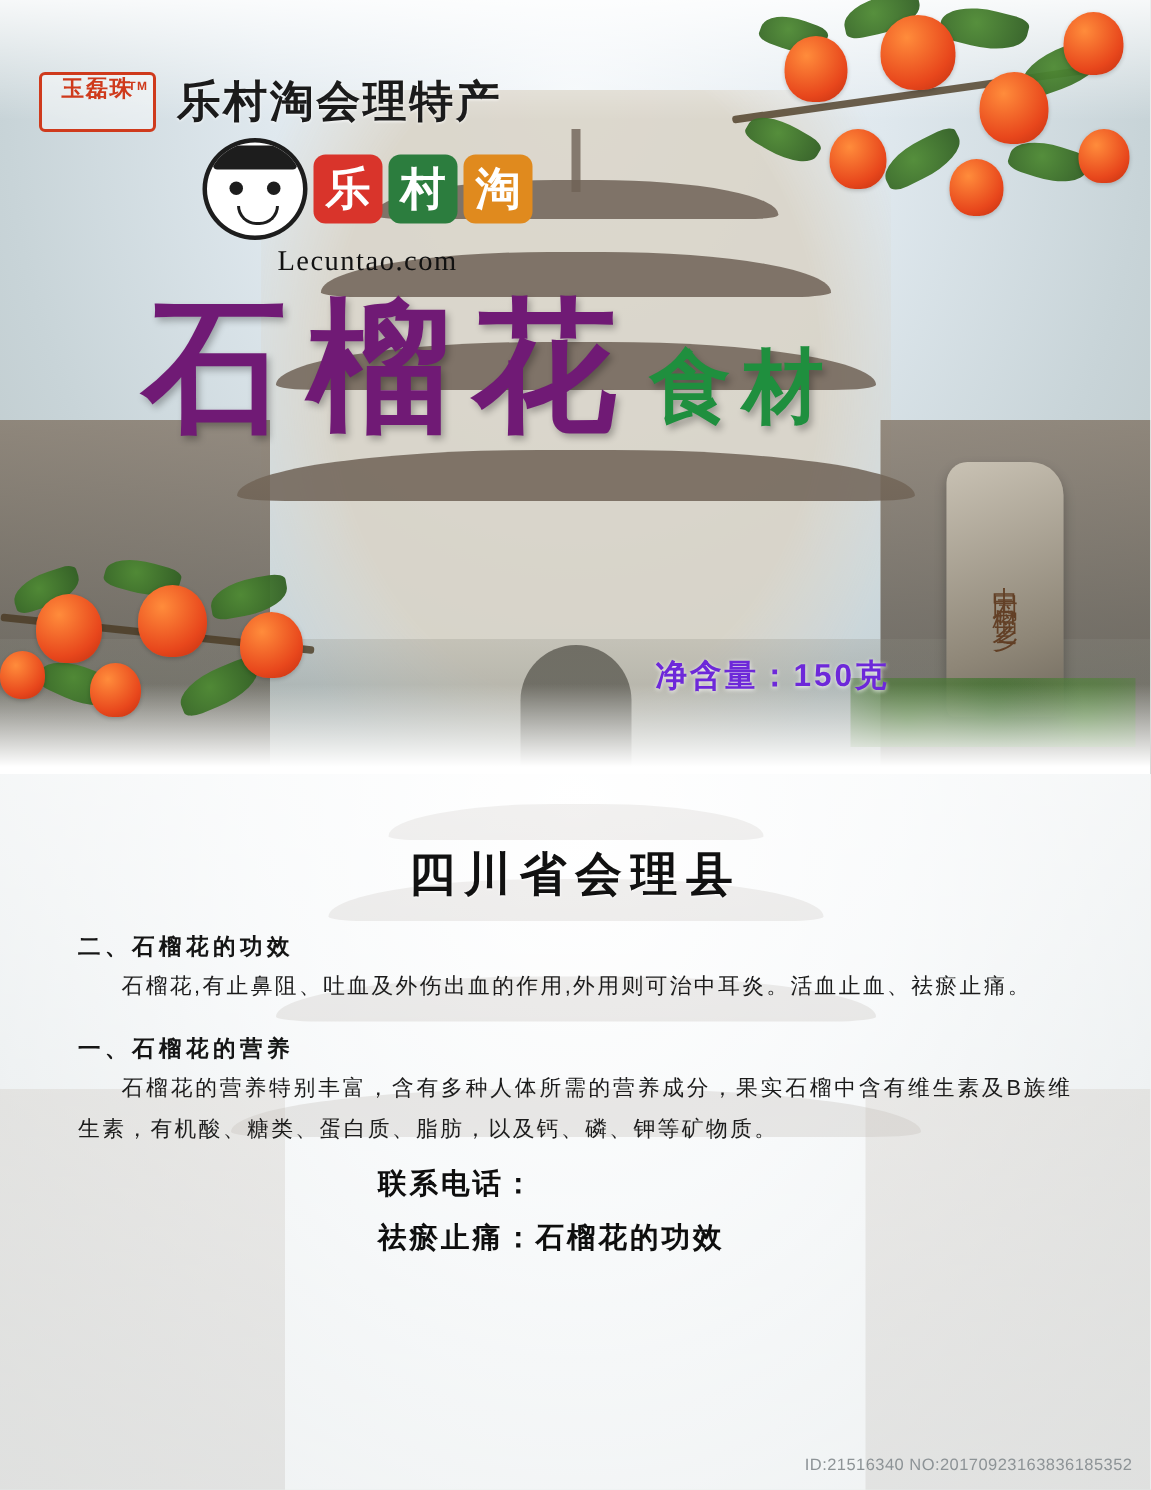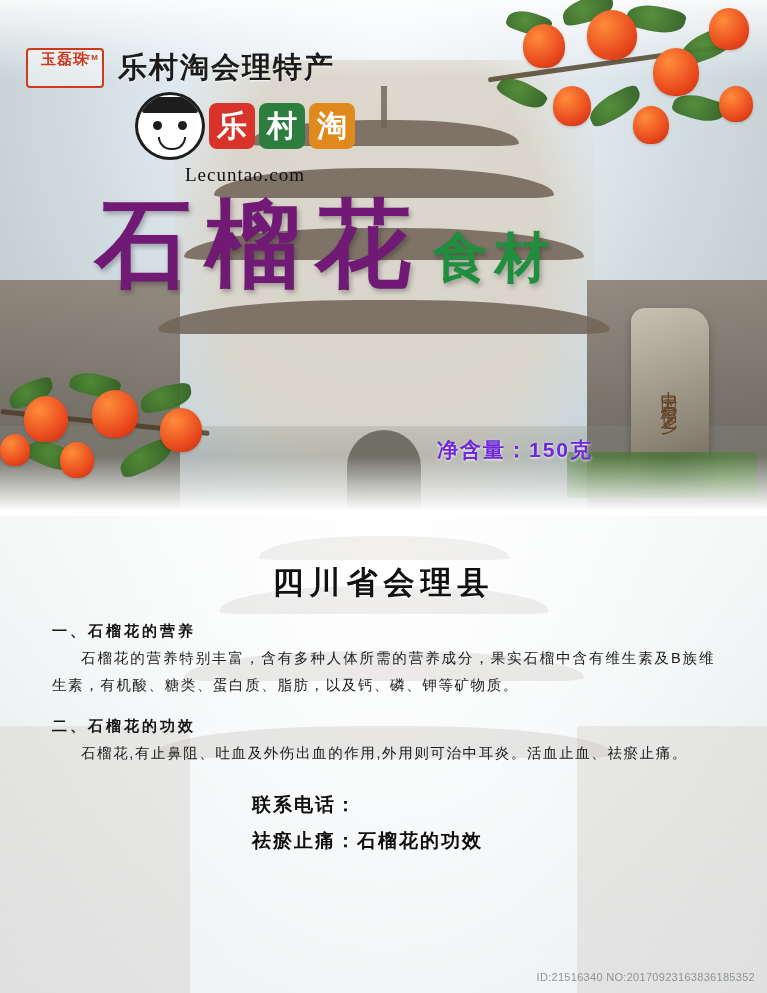--- a/index.html
+++ b/index.html
@@ -359,21 +359,21 @@
   .sec-body {
     font-size: 14.5px;
     color: #1b1b1b;
     line-height: 1.85;
     letter-spacing: 1.6px;
     text-indent: 2em;
     text-align: justify;
   }
 
   .contact {
-    margin-top: 26px;
+    margin-top: 10px;
     padding-left: 200px;
   }
   .contact-row {
     font-size: 19px;
     font-weight: bold;
     color: #0e0e0e;
     letter-spacing: 2px;
     margin-top: 10px;
   }
 
@@ -509,27 +509,27 @@
       <div class="info-roof d"></div>
     </div>
     <div class="info-side-l"></div>
     <div class="info-side-r"></div>
     <div class="info-white"></div>
 
     <div class="info-content">
       <div class="info-title">四川省会理县</div>
 
       <div class="sec">
+        <div class="sec-head">二、石榴花的功效</div>
+        <div class="sec-body">石榴花,有止鼻阻、吐血及外伤出血的作用,外用则可治中耳炎。活血止血、祛瘀止痛。</div>
+      </div>
+
+      <div class="sec">
         <div class="sec-head">一、石榴花的营养</div>
         <div class="sec-body">石榴花的营养特别丰富，含有多种人体所需的营养成分，果实石榴中含有维生素及B族维生素，有机酸、糖类、蛋白质、脂肪，以及钙、磷、钾等矿物质。</div>
-      </div>
-
-      <div class="sec">
-        <div class="sec-head">二、石榴花的功效</div>
-        <div class="sec-body">石榴花,有止鼻阻、吐血及外伤出血的作用,外用则可治中耳炎。活血止血、祛瘀止痛。</div>
       </div>
 
 
       <div class="contact">
         <div class="contact-row">
           <span>联系电话：</span>
         </div>
         <div class="contact-row">
           <span>祛瘀止痛：</span><span>石榴花的功效</span>
         </div>

